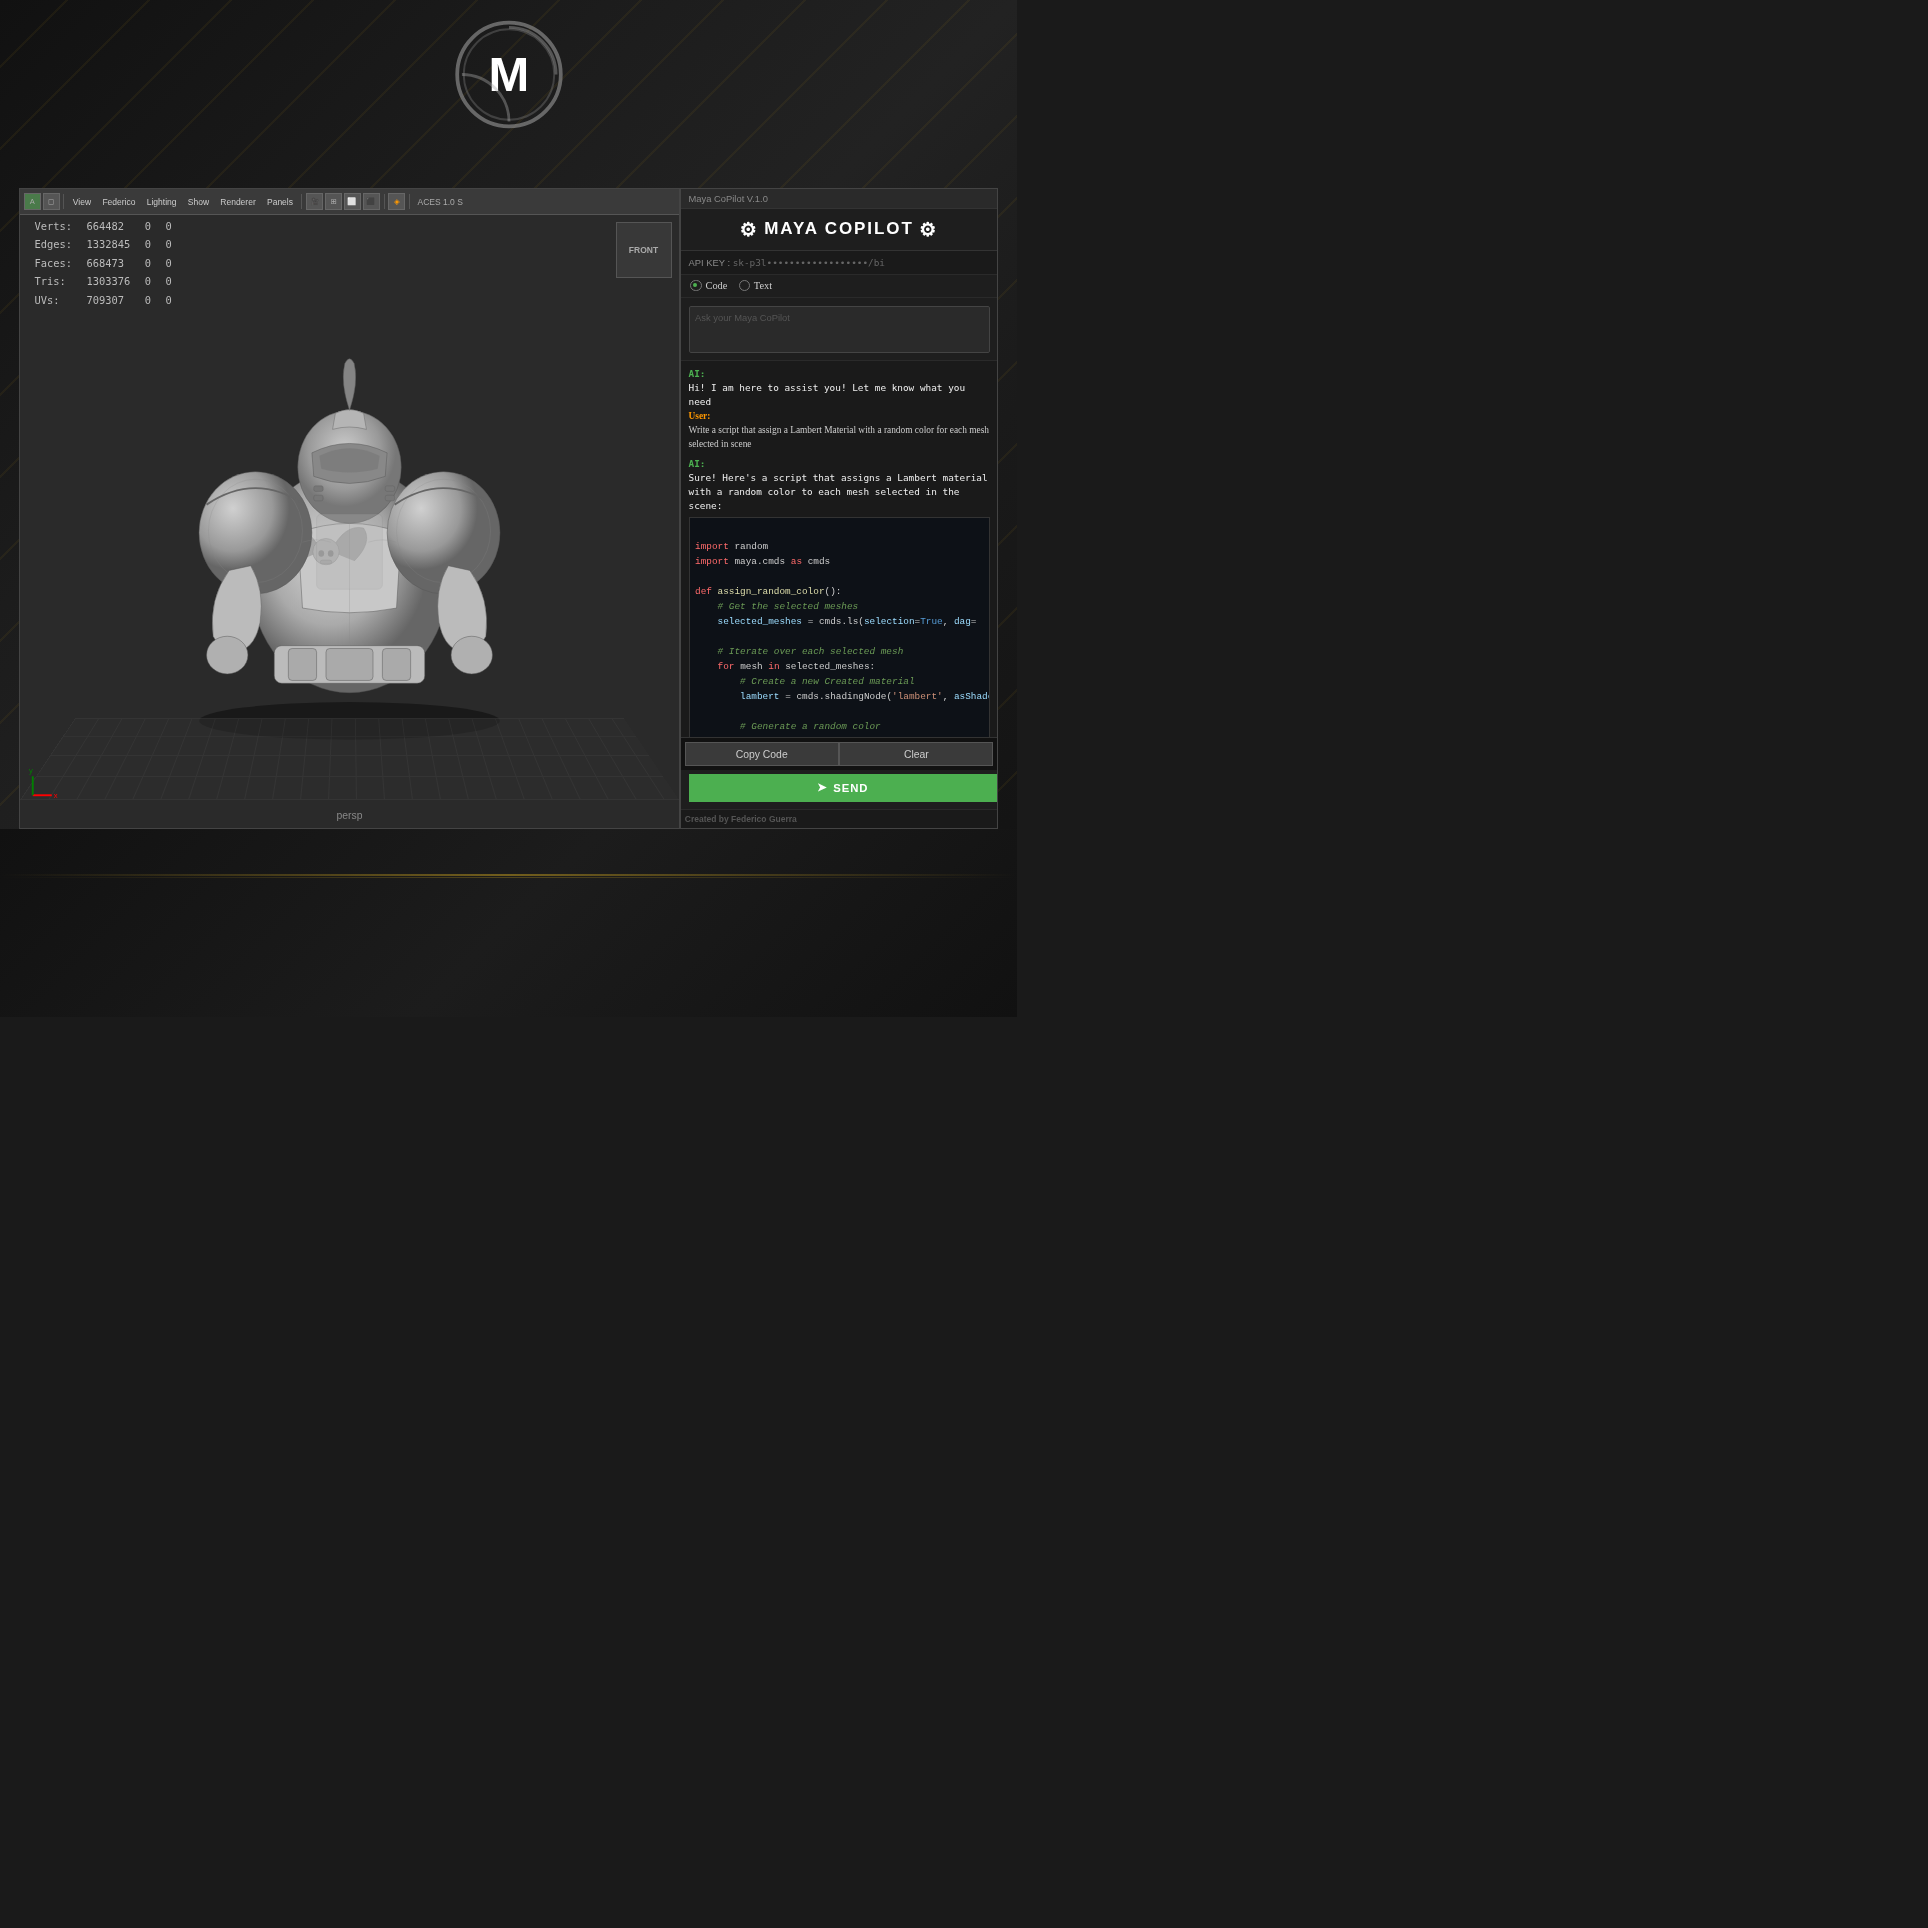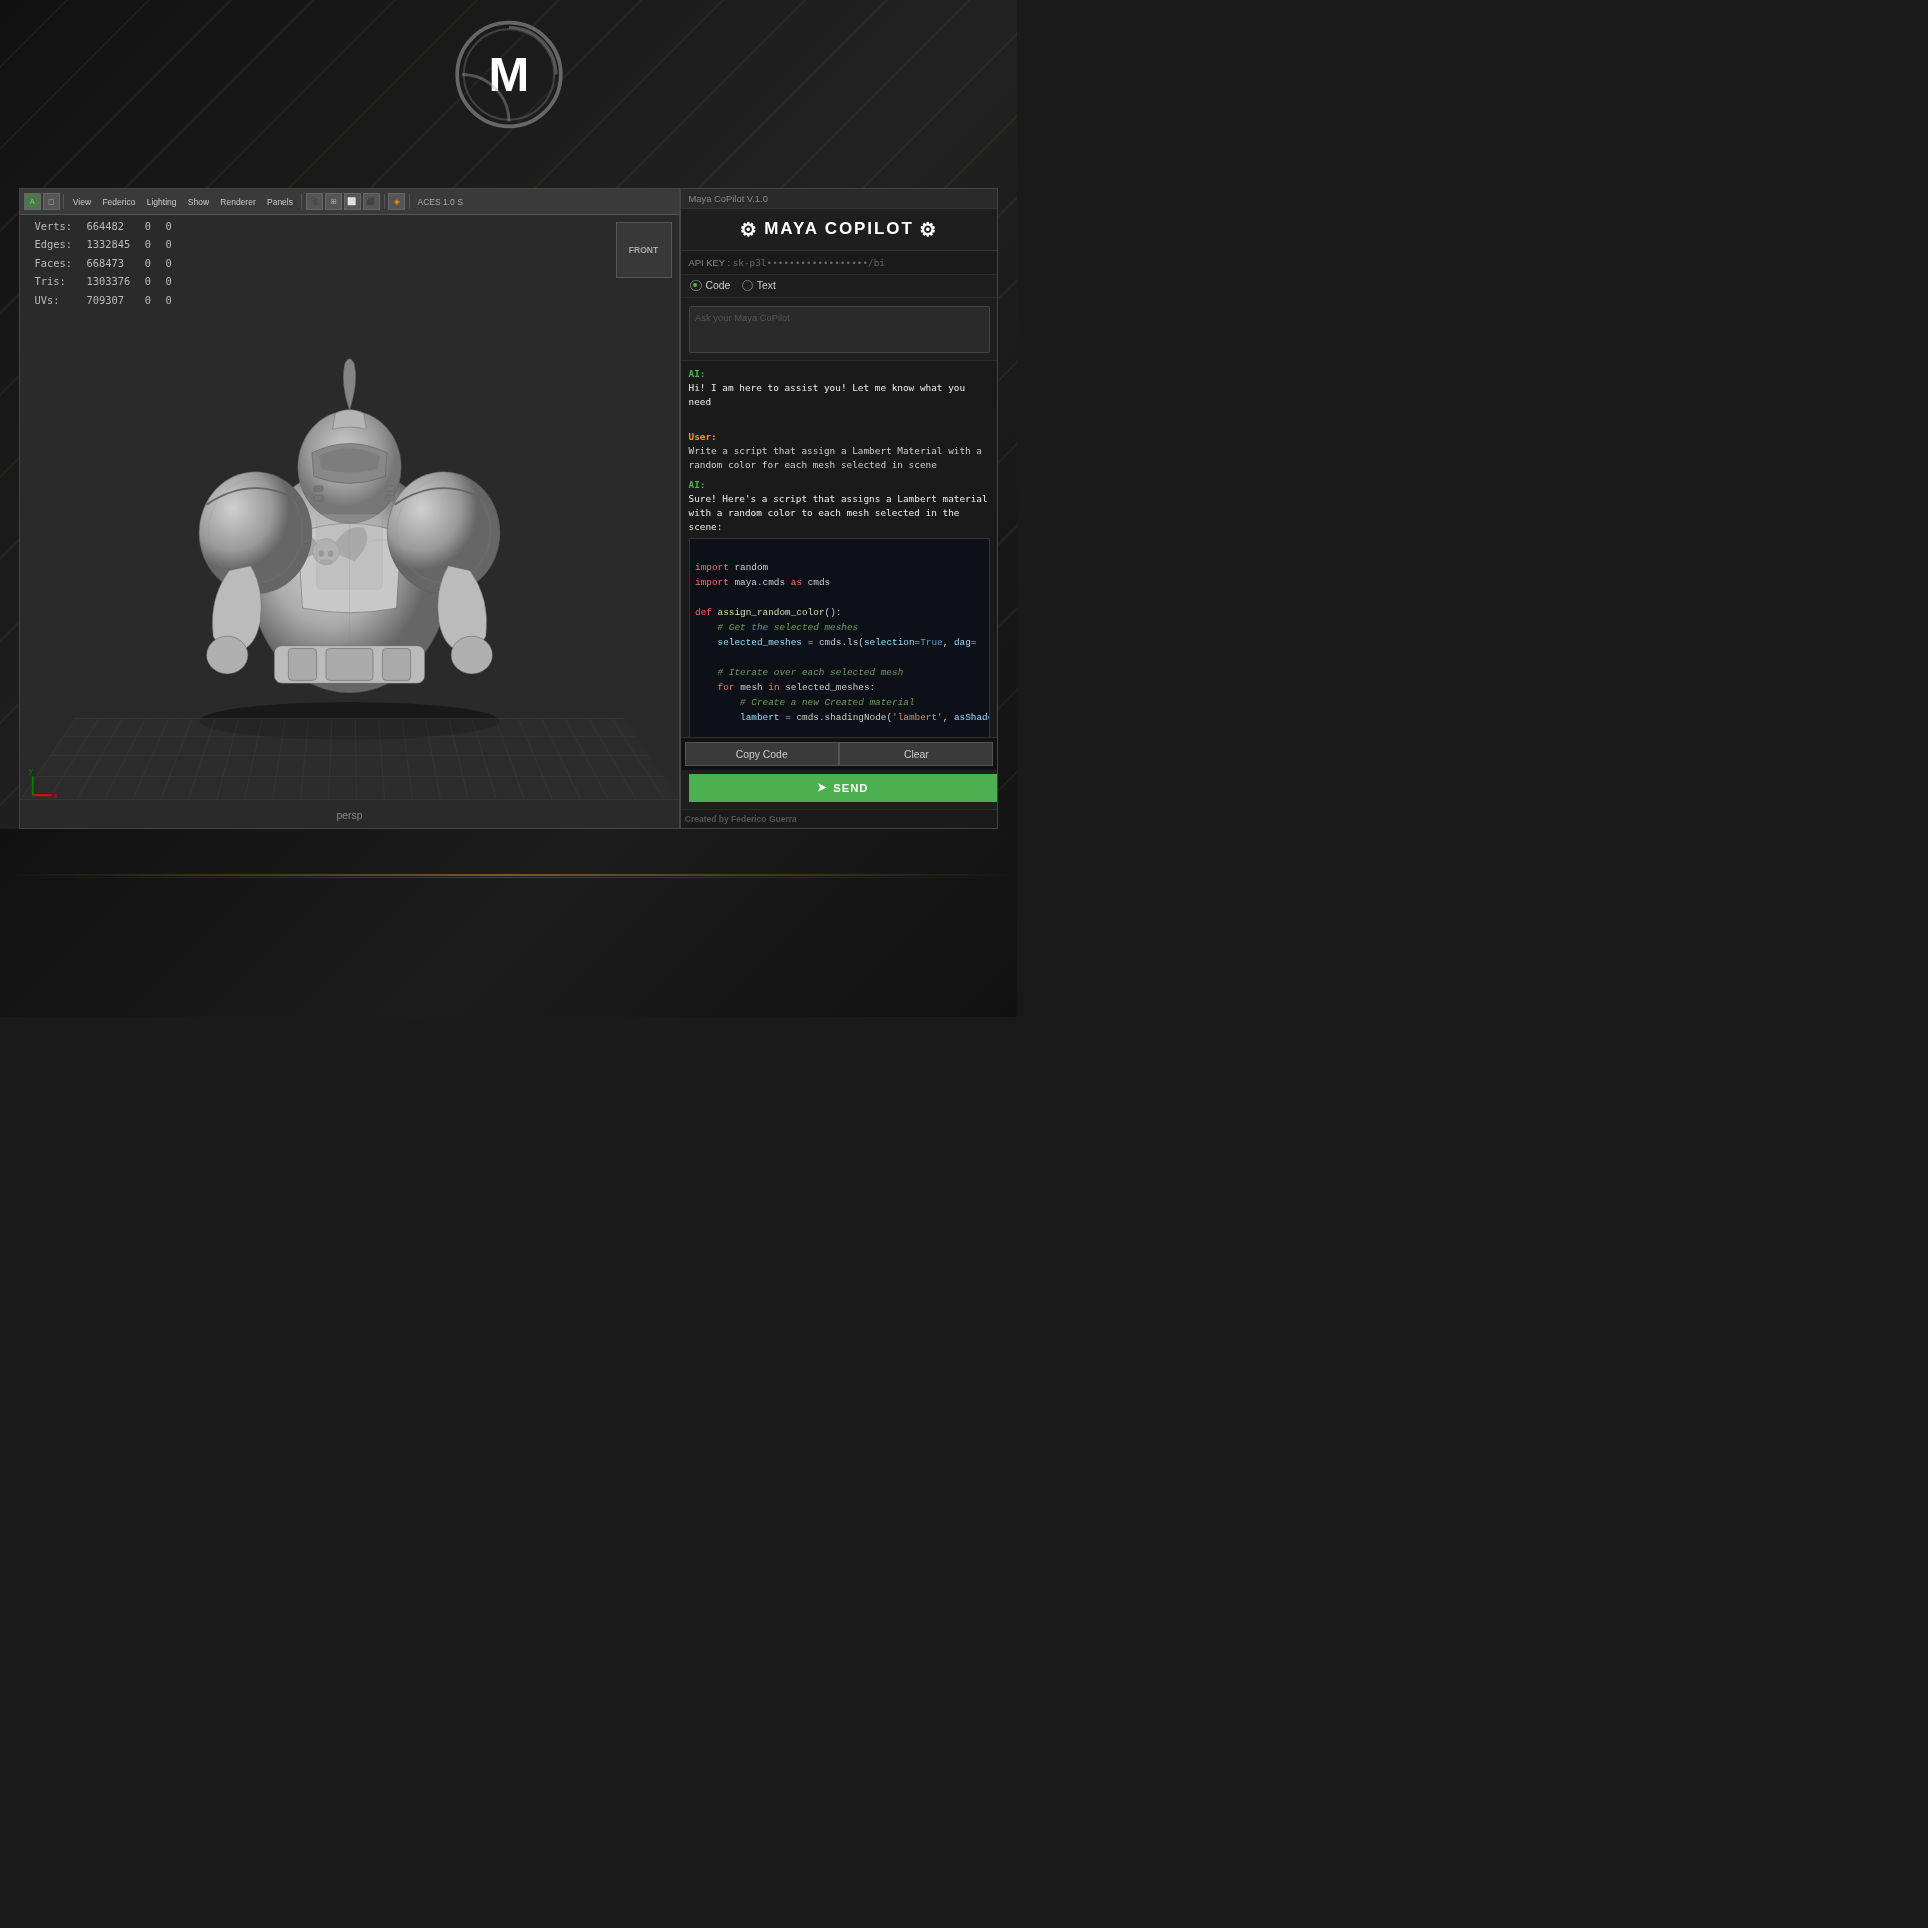--- a/index.html
+++ b/index.html
@@ -257,20 +257,21 @@
       font-size: 9.4px;
     }
 
     .radio-row {
       display: flex;
       align-items: center;
       gap: 11.3px;
       padding: 5.6px 9.4px;
       background: #1e1e1e;
       border-bottom: 0.9px solid #2a2a2a;
+      font-family: Liberation Serif, serif;
     }
 
     .radio-item {
       display: flex;
       align-items: center;
       gap: 3.8px;
       color: #ccc;
       font-size: 10.4px;
     }
 
@@ -651,21 +652,21 @@
       <span style="color:#555;">Ask your Maya CoPilot</span>
     </div>
 
     <div class="chat-area chat-scrollbar">
 
       <div>
         <span class="chat-ai-label">AI:</span><br>
         <span class="chat-text-white">Hi! I am here to assist you! Let me know what you need</span>
       </div>
 
-      <div style="margin-top:21px;">
+      <div style="margin-top:0;font-family:Liberation Serif, serif;">
         <span class="chat-user-label">User:</span><br>
         <span class="chat-text">Write a script that assign a Lambert Material with a random color for each mesh selected in scene</span>
       </div>
 
       <div style="margin-top:5.6px;">
         <span class="chat-ai-label">AI:</span><br>
         <span class="chat-text-white">Sure! Here's a script that assigns a Lambert material with a random color to each mesh selected in the scene:</span>
       </div>
 
       <div class="code-block code-scroll">

